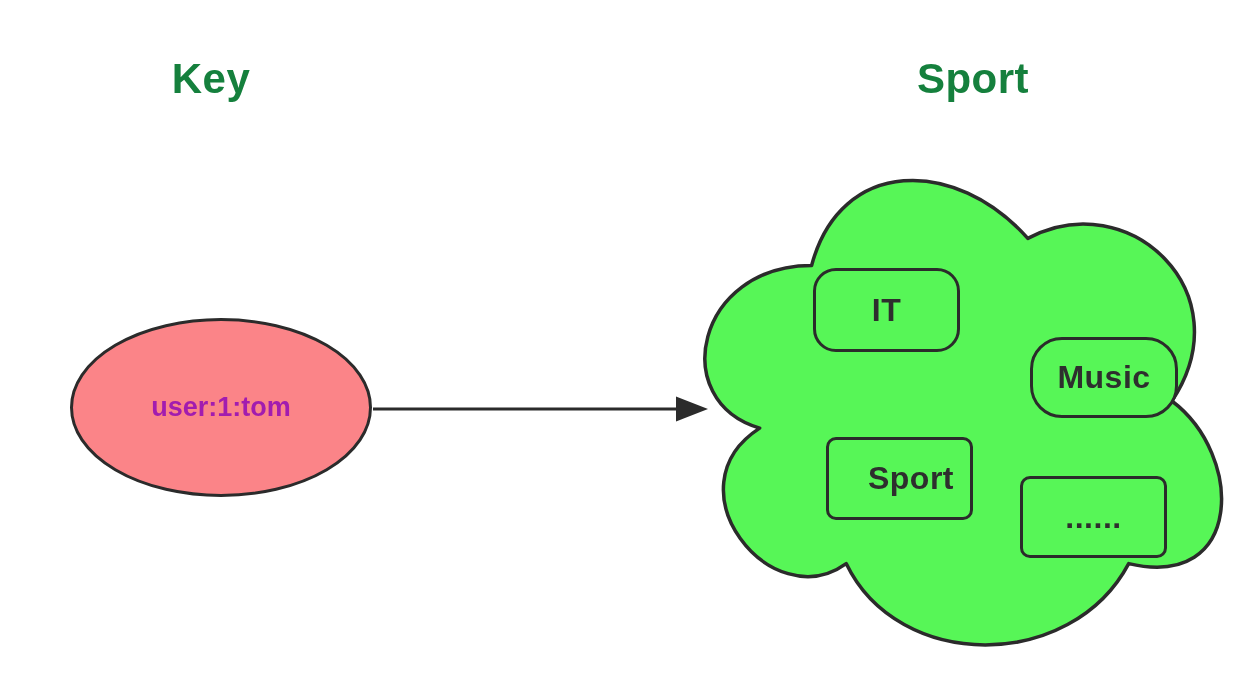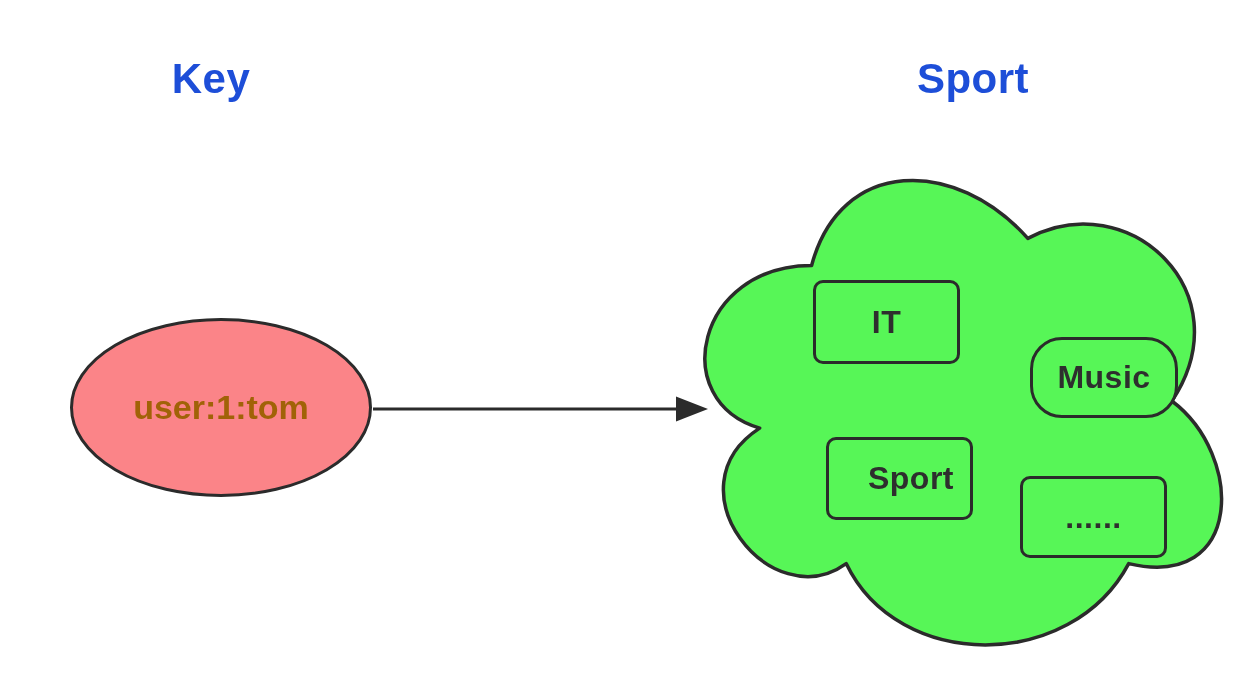--- a/index.html
+++ b/index.html
@@ -20,53 +20,53 @@
     left: 0;
     top: 0;
   }
   .heading {
     position: absolute;
     top: 56px;
     width: 220px;
     text-align: center;
     font-size: 42px;
     font-weight: bold;
-    color: #1d4ed8;
+    color: #15803d;
     line-height: 1.1;
     letter-spacing: 0.5px;
   }
   .heading-key { left: 101px; }
   .heading-value { left: 863px; }
   .ellipse-label {
     position: absolute;
     left: 70px;
     top: 318px;
     width: 302px;
     height: 179px;
     display: flex;
     align-items: center;
     justify-content: center;
-    font-size: 34px;
+    font-size: 27px;
     font-weight: bold;
-    color: #a16207;
+    color: #a21caf;
   }
   .vrect {
     position: absolute;
     box-sizing: border-box;
     border: 3px solid #2b2b2b;
     border-radius: 10px;
     display: flex;
     align-items: center;
     justify-content: center;
     font-size: 32px;
     font-weight: bold;
     color: #2e2e2e;
     letter-spacing: 0.5px;
   }
-  .vrect-it    { left: 813px;  top: 280px; width: 147px; height: 84px; }
+  .vrect-it    { left: 813px;  top: 268px; width: 147px; height: 84px; border-radius: 23px; }
   .vrect-music { left: 1030px; top: 337px; width: 148px; height: 81px; }
   .vrect-sport { left: 826px;  top: 437px; width: 147px; height: 83px; }
   .vrect-dots  { left: 1020px; top: 476px; width: 147px; height: 82px; }
 </style>
 </head>
 <body>
 
 <div class="canvas">
 
   <svg class="shapes" width="1254" height="686" viewBox="0 0 1254 686">

